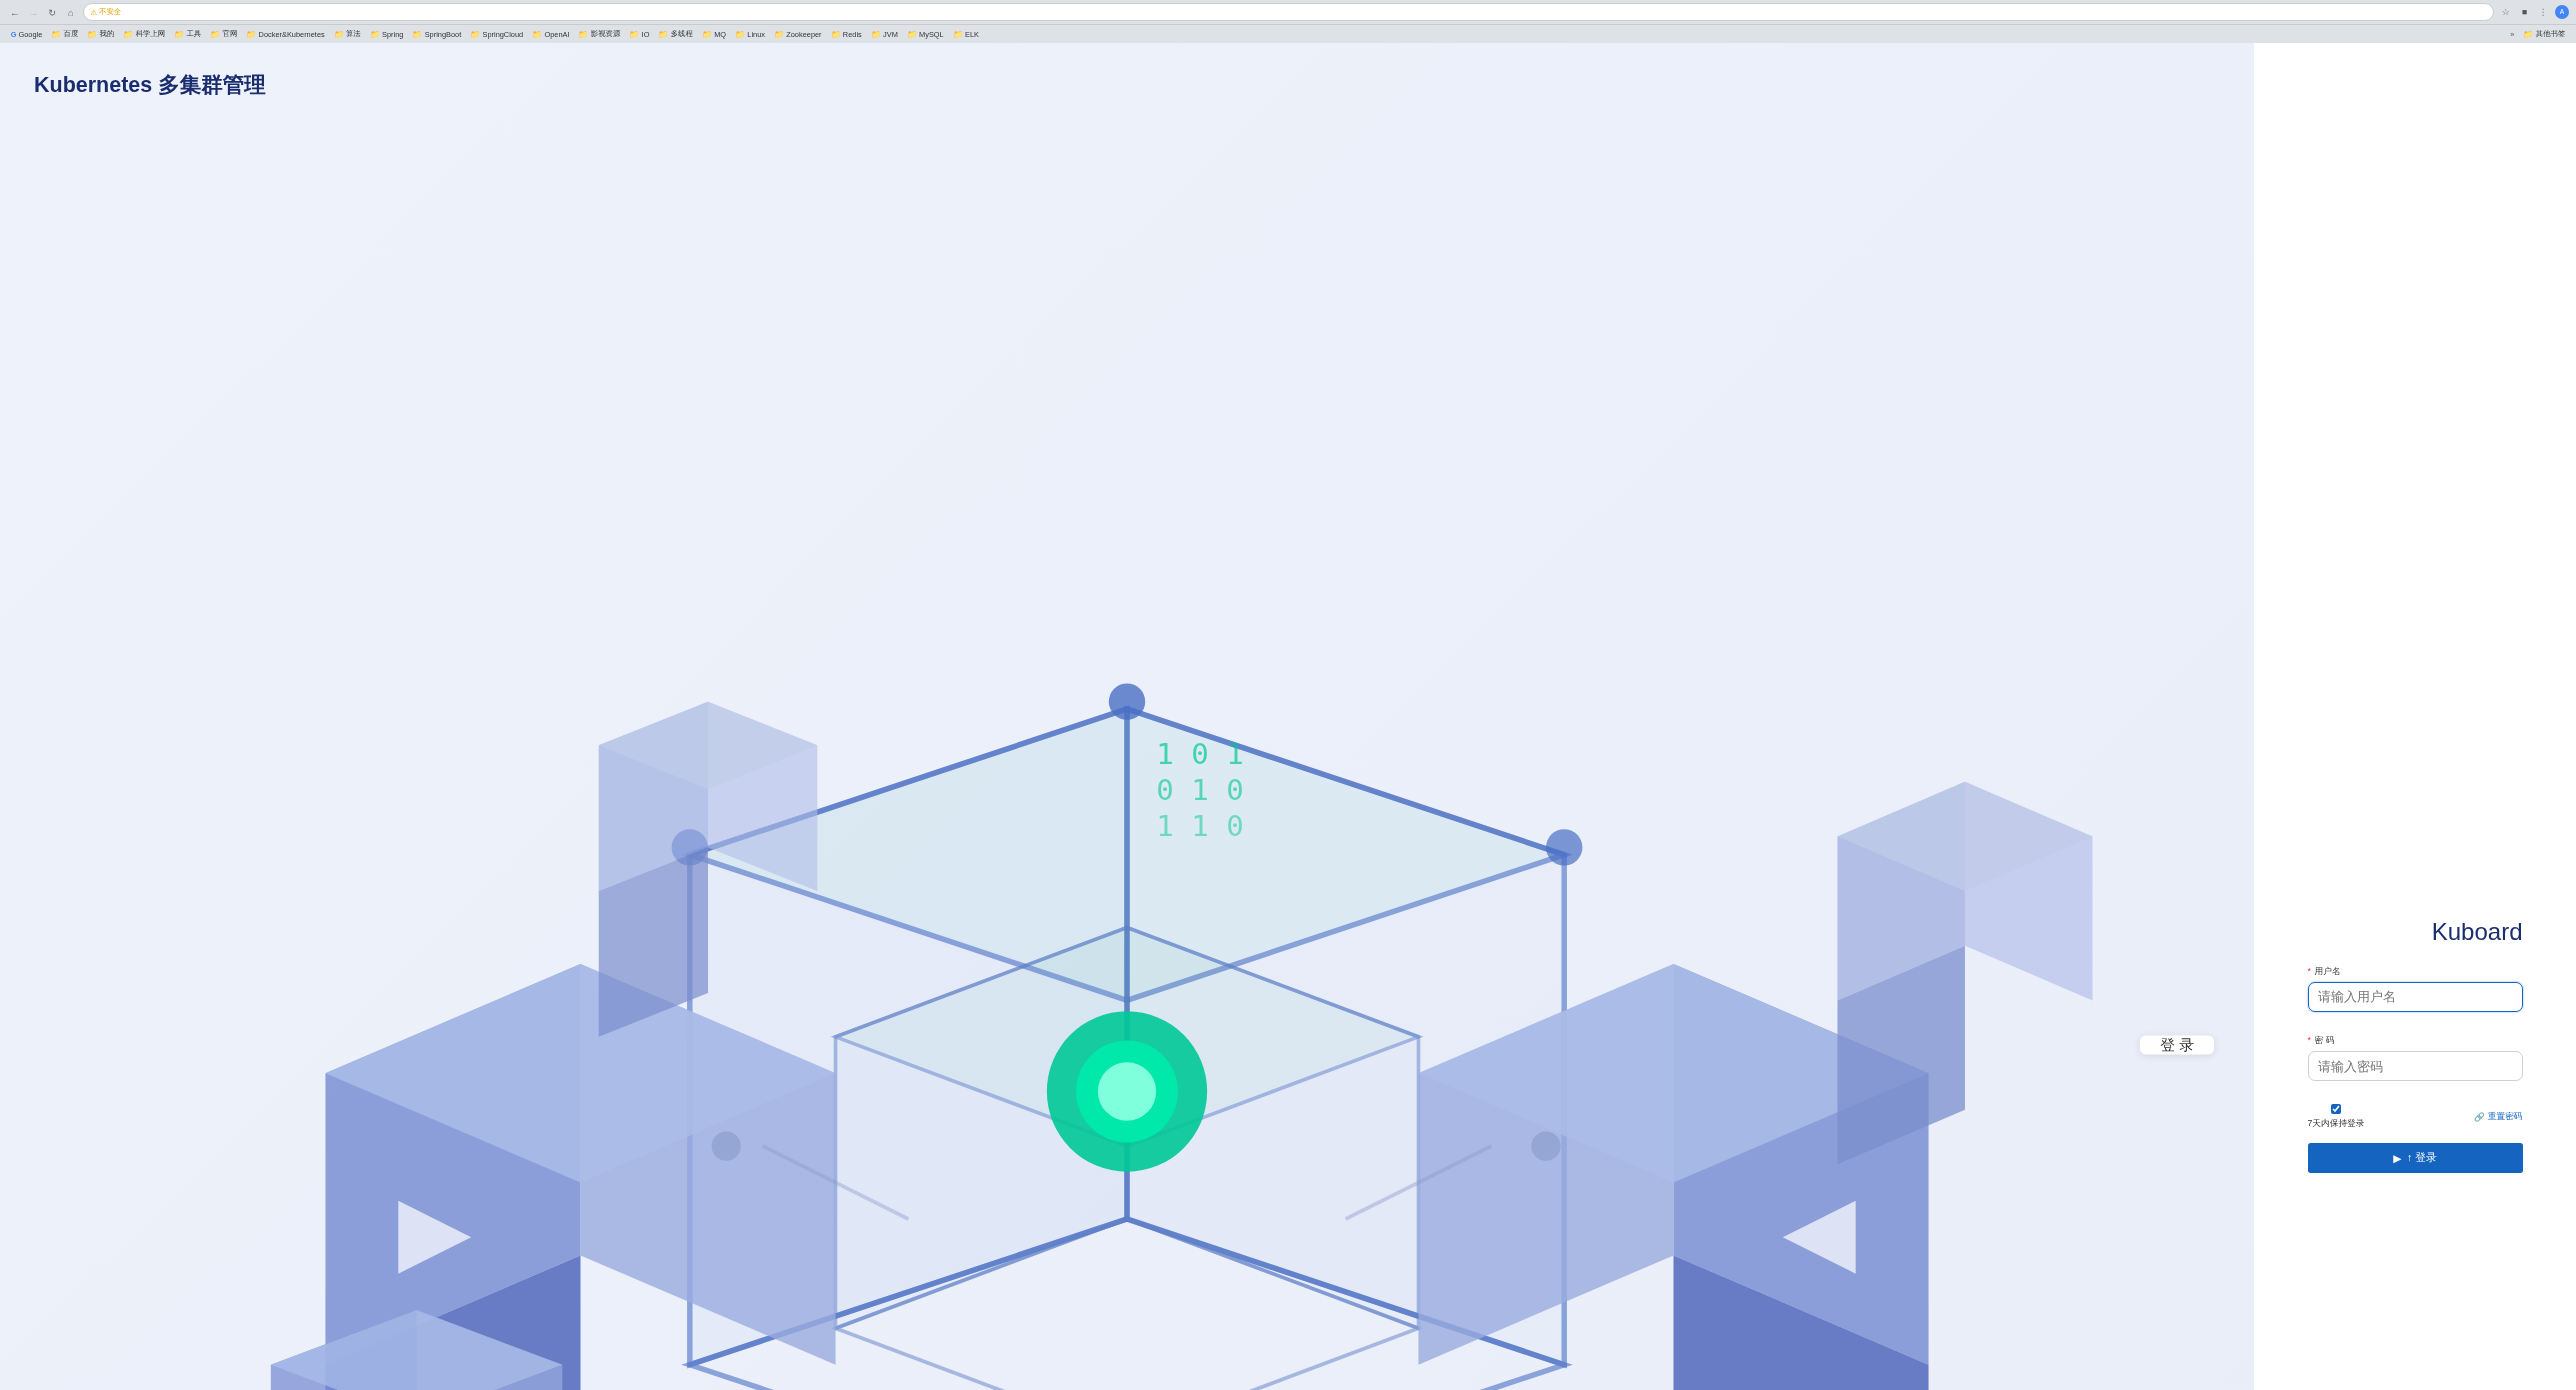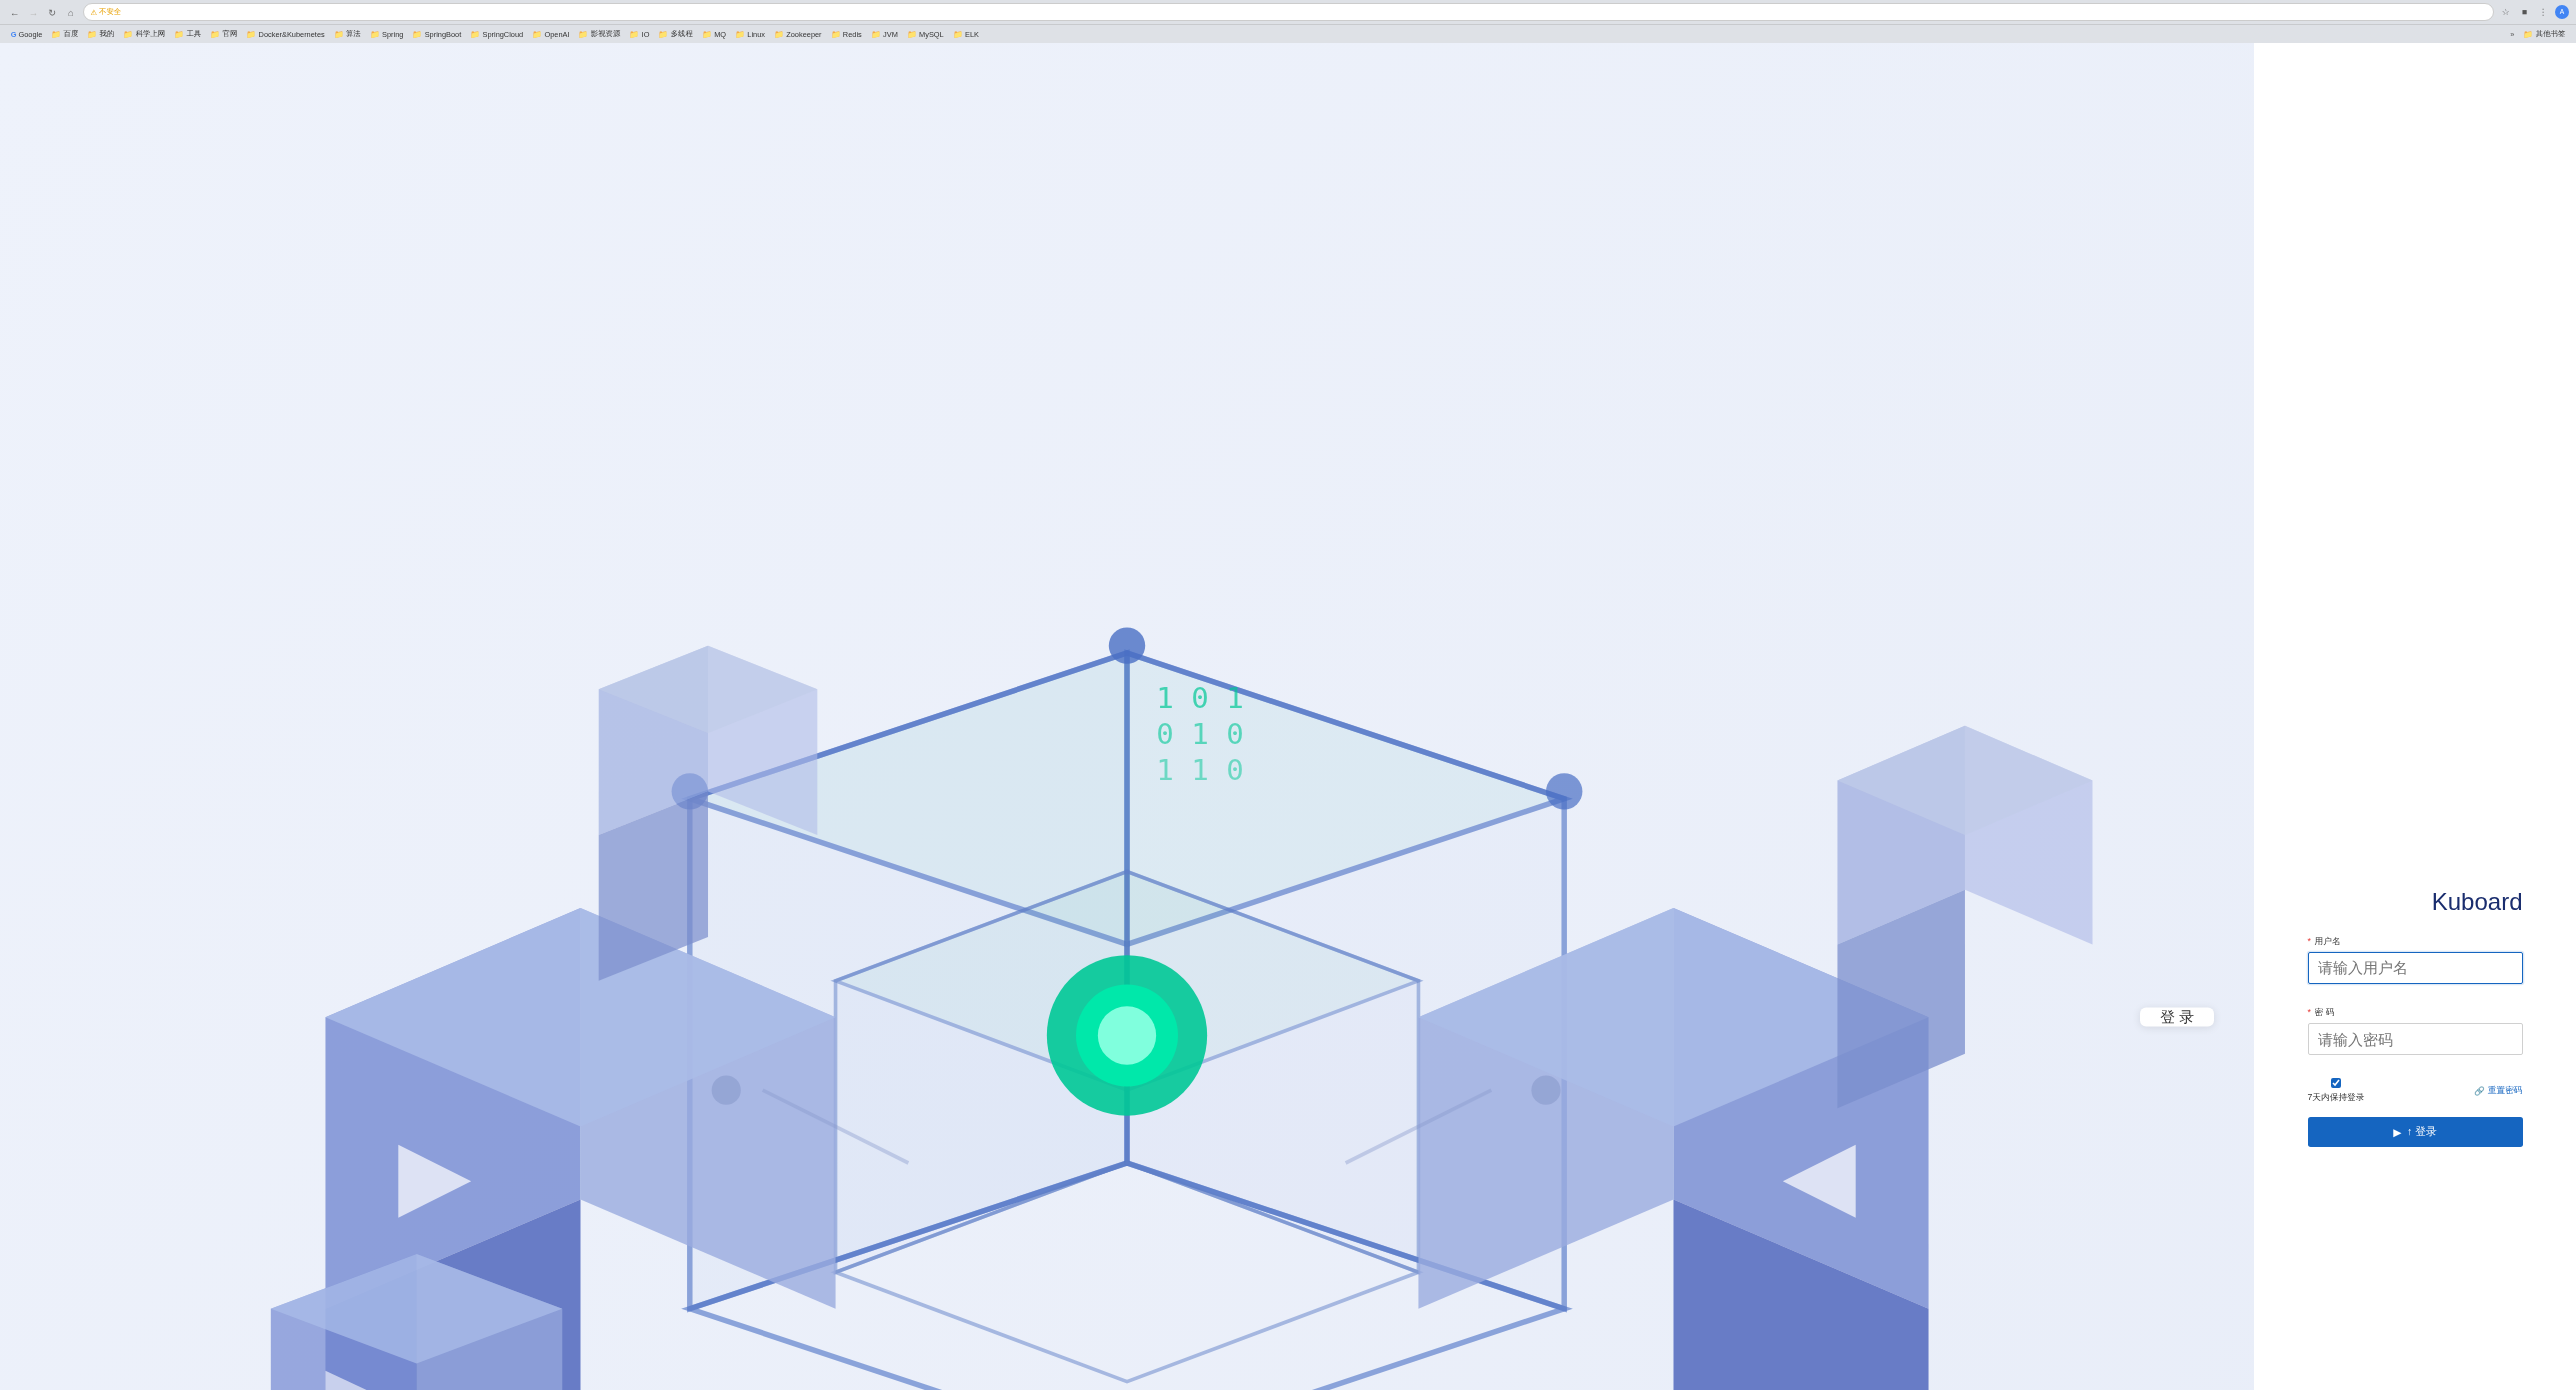--- a/index.html
+++ b/index.html
@@ -73,21 +73,21 @@
       width: 322px; background: white; display: flex; align-items: center; justify-content: center;
       padding: 27px;
     }
     .login-form { width: 215px; }
     .form-title { text-align: right; font-size: 24px; color: #1a2d6e; margin-bottom: 20px; font-weight: 400; }
     .form-group { margin-bottom: 23px; }
     .form-label { font-size: 8.7px; color: #333; margin-bottom: 4px; display: block; }
     .form-label .required { color: #e53935; margin-right: 1.3px; }
     .form-input {
       width: 100%; padding: 6.7px 9.4px; border: 0.7px solid #d0d0d0;
-      border-radius: 2px; font-size: 15px; color: #333; outline: none;
+      border-radius: 7px; font-size: 13px; color: #333; outline: none;
       transition: border-color 0.2s;
     }
     .form-input.focused { border-color: #1565c0; box-shadow: 0 0 0 1.3px rgba(21,101,192,0.15); }
 
     .form-options { display: flex; align-items: center; justify-content: space-between; margin-bottom: 13.4px; }
     .remember-me { display: flex; align-items: center; gap: 4px; font-size: 8.7px; color: #333; flex-direction: column; }
     .remember-checkbox { width: 9.4px; height: 9.4px; accent-color: #1565c0; cursor: pointer; }
     .reset-password { color: #1565c0; font-size: 8.7px; text-decoration: none; display: flex; align-items: center; gap: 2.7px; cursor: pointer; }
 
     .login-btn {
@@ -217,20 +217,21 @@
     <div class="bookmark-item">
       <span class="bookmark-folder-icon">📁</span>
       <span>其他书签</span>
     </div>
   </div>
 </div>
 
 <div class="page-content">
 
   <div class="left-panel">
+    <h1 class="page-title">Kubernetes 多集群管理</h1>
 
     <button class="login-overlay-btn">
       <span>登 录</span>
     </button>
 
     <div class="illustration">
       <svg class="illus-svg" viewBox="0 0 600 520" xmlns="http://www.w3.org/2000/svg">
 
         <ellipse cx="300" cy="450" rx="260" ry="50" fill="#c5cee8" opacity="0.5"></ellipse>
 

